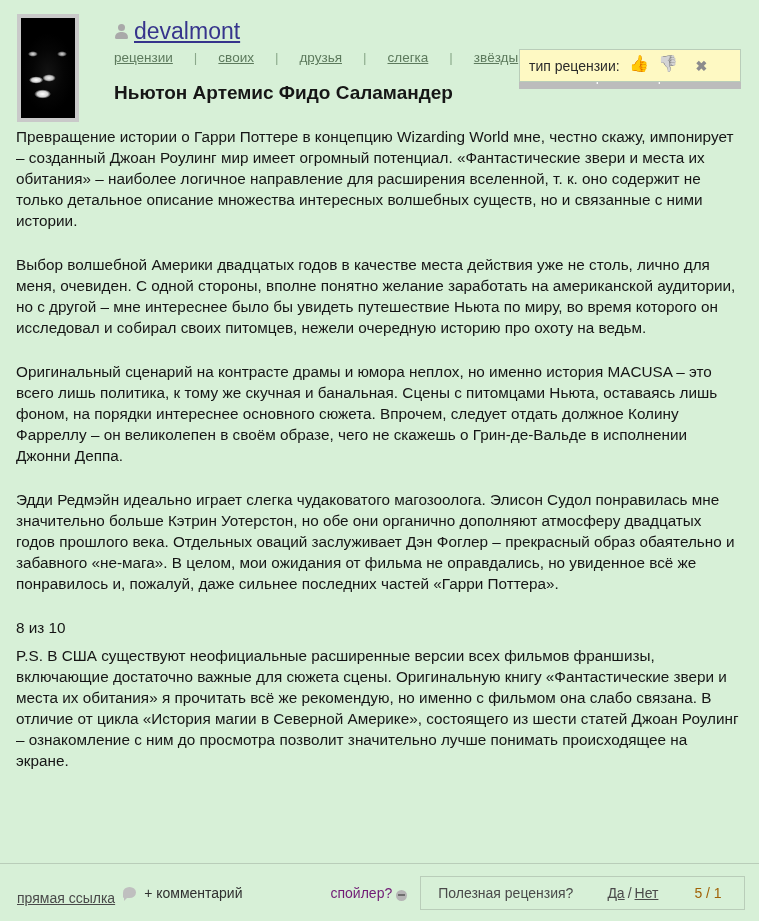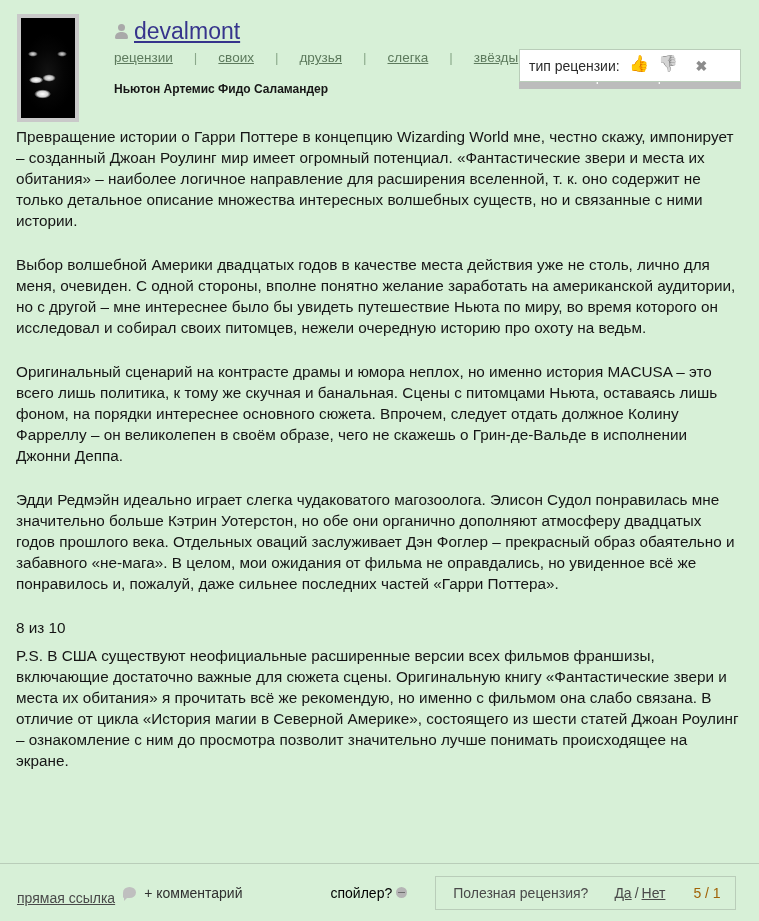--- a/index.html
+++ b/index.html
@@ -110,21 +110,21 @@
     cursor: pointer;
   }
   .nav-sep {
     color: #8aa88a;
     padding: 0 6px;
   }
 
   .review-title {
     margin-left: 96px;
     margin-top: 17px;
-    font-size: 12px;
+    font-size: 19px;
     font-weight: bold;
     color: #161616;
   }
 
   
   .date-bar {
     position: absolute;
     right: 18px;
     top: 15px;
     width: 222px;
@@ -140,21 +140,21 @@
   }
   .date-sep { padding: 0 5px; color: #ffffff; }
 
   .type-box {
     position: absolute;
     right: 18px;
     top: 49px;
     width: 222px;
     height: 33px;
     border: 1px solid #b9cdb9;
-    background: #ffffff;
+    background: #fef9c3;
     box-sizing: border-box;
     display: flex;
     align-items: center;
     padding-left: 9px;
     gap: 10px;
     font-size: 14px;
     color: #2a2a2a;
   }
   .thumb {
     width: 19px; height: 18px;
@@ -239,51 +239,52 @@
     position: absolute;
     left: 1px; bottom: -3px;
     width: 0; height: 0;
     border-left: 4px solid #bfbfbf;
     border-bottom: 4px solid transparent;
   }
   .add-comment { cursor: pointer; color: #2f2f2f; }
 
   .spoiler-wrap {
     display: flex;
-    align-items: center;
+    align-items: flex-end;
     gap: 4px;
     margin-left: 88px;
-    color: #000000;
+    color: #701a75;
     cursor: pointer;
   }
   .spoiler-icon {
     display: inline-block;
     width: 11px; height: 11px;
     border-radius: 50%;
     background: #b5b5b5;
     position: relative;
   }
   .spoiler-icon::after {
     content: "";
     position: absolute;
     left: 2px; top: 4.5px;
     width: 7px; height: 1.6px;
     background: #6e6e6e;
   }
 
   .useful-box {
-    margin-left: 28px;
-    width: 301px;
+    margin-left: 13px;
+    width: 325px;
     height: 34px;
     border: 1px solid #b9cdb9;
     box-sizing: border-box;
     display: flex;
     align-items: center;
     color: #4a4a4a;
     font-size: 14px;
+    gap: 8px;
   }
   .useful-label { margin-left: 17px; }
   .useful-votes { margin-left: 26px; text-align: right; }
   .useful-votes a {
     color: #4a4a4a;
     text-decoration: underline;
     cursor: pointer;
   }
   .vote-slash { padding: 0 3px; text-decoration: none; }
   .useful-count { margin-left: 28px; color: #a16207; }

